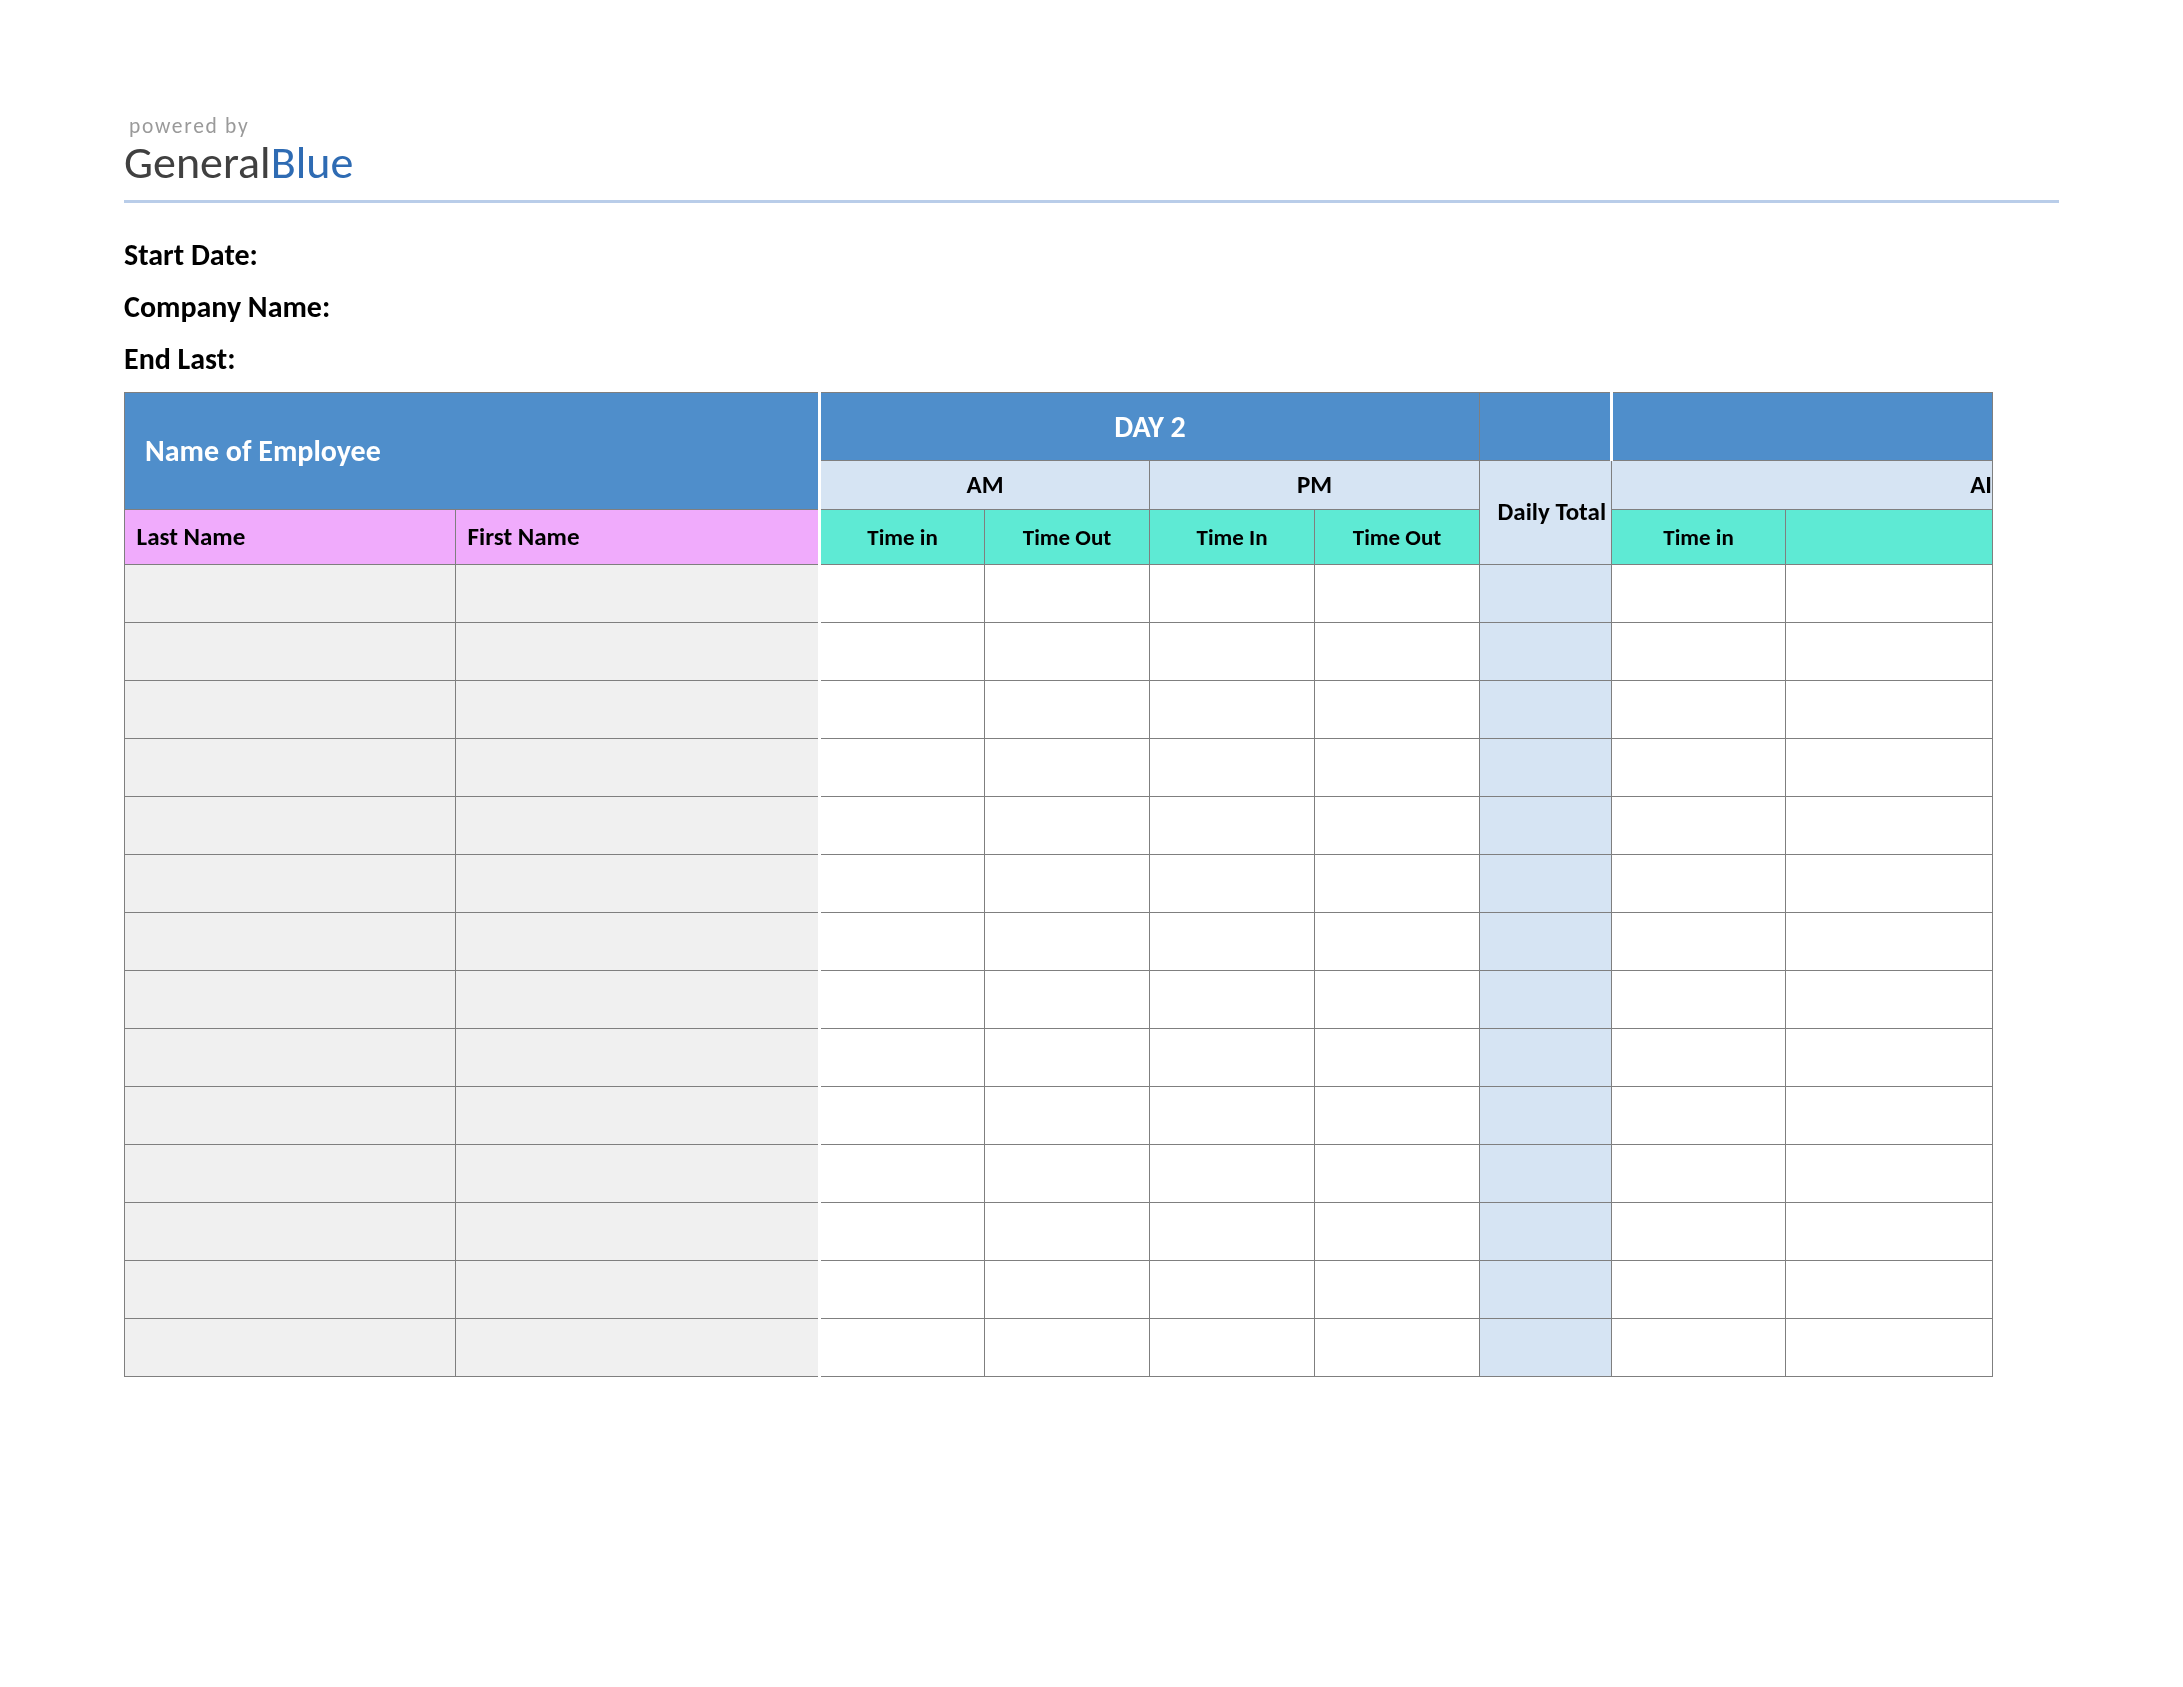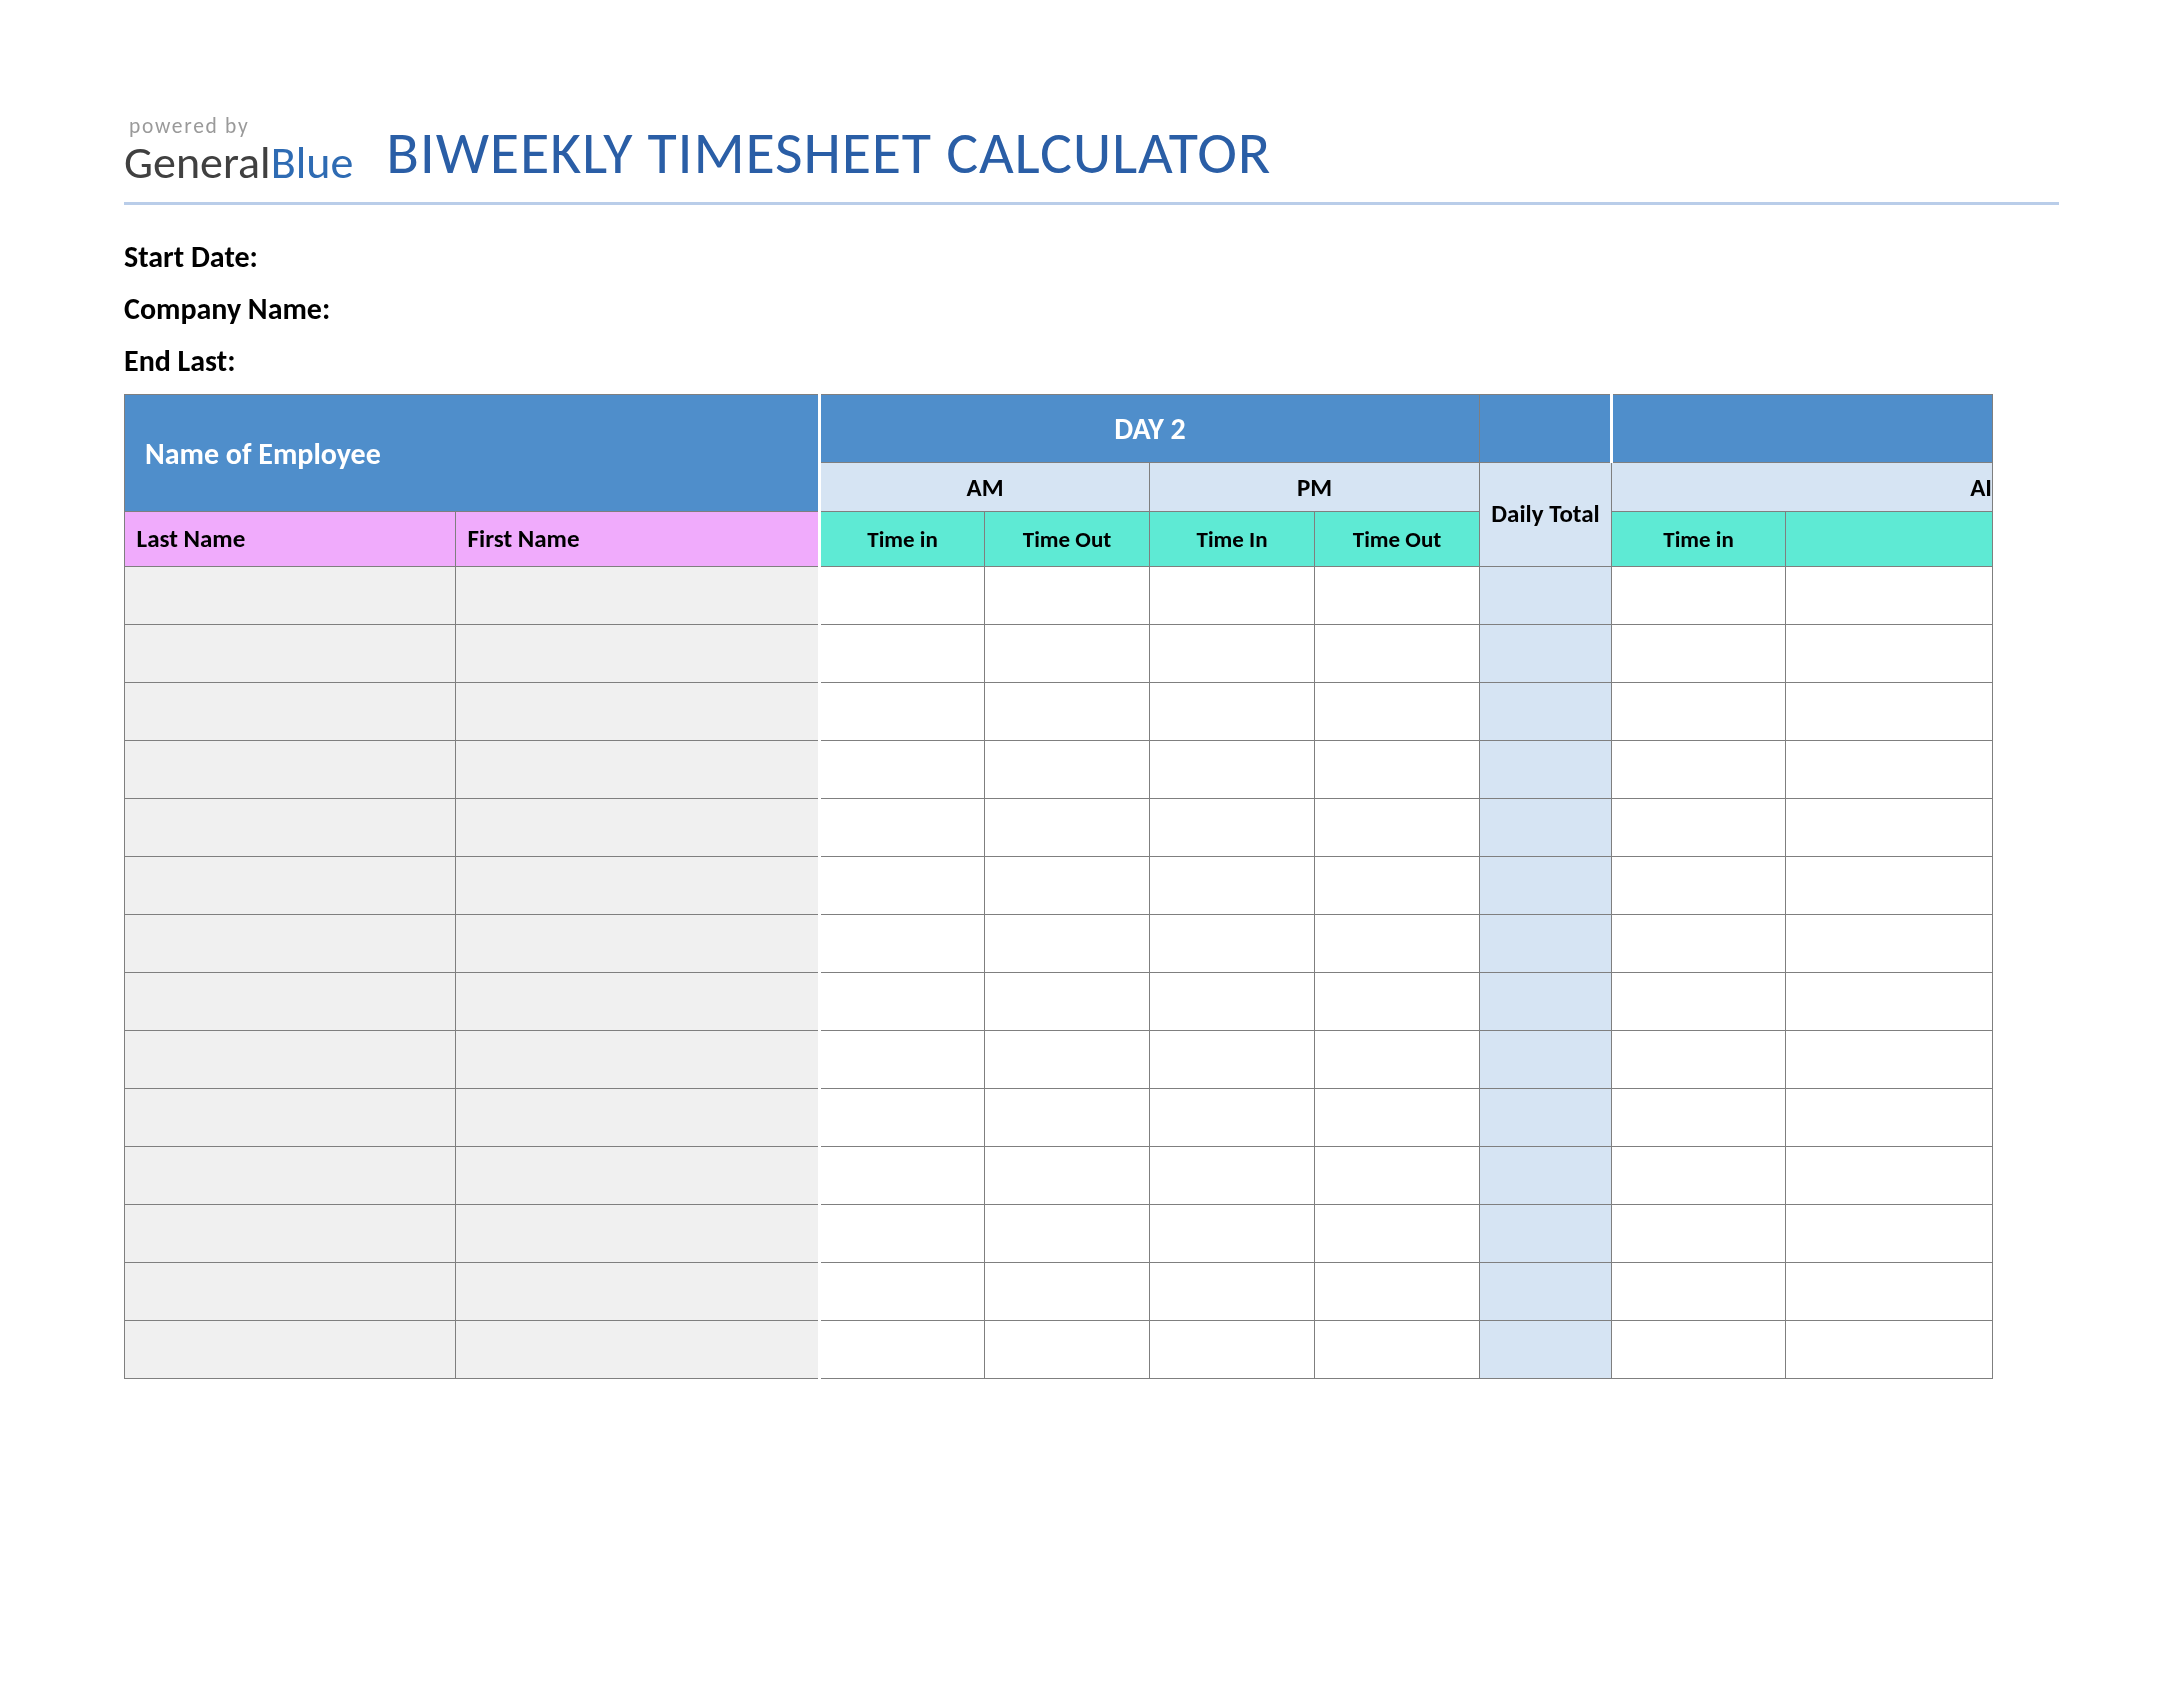--- a/index.html
+++ b/index.html
@@ -99,21 +99,21 @@
   .col-head {
     background: #5eead4;
     font-size: 23px;
     text-align: center;
     padding: 11.6px 0;
   }
   .daily-total-cell {
     background: #d6e4f3;
     font-weight: 700;
     font-size: 25px;
-    text-align: center;
+    text-align: right;
     padding: 0 5px;
     line-height: 1.15;
   }
   .data-row td {
     height: 58px;
     background: #fff;
   }
   .data-row td.name-cell {
     background: #f0f0f0;
   }
@@ -126,21 +126,20 @@
 <body>
 
 <div class="page">
   <div class="header-row">
     <div class="logo-block">
       <div class="powered">powered by</div>
       <div class="logo-name">
         <span>General</span><span class="blue">Blue</span>
       </div>
     </div>
-    <div class="title">BIWEEKLY TIMESHEET CALCULATOR</div>
   </div>
 
   <div class="meta">
     <div class="meta-row">Start Date:</div>
     <div class="meta-row">Company Name:</div>
     <div class="meta-row">End Last:</div>
   </div>
 
   <div class="sheet-wrap">
     <table class="sheet">

